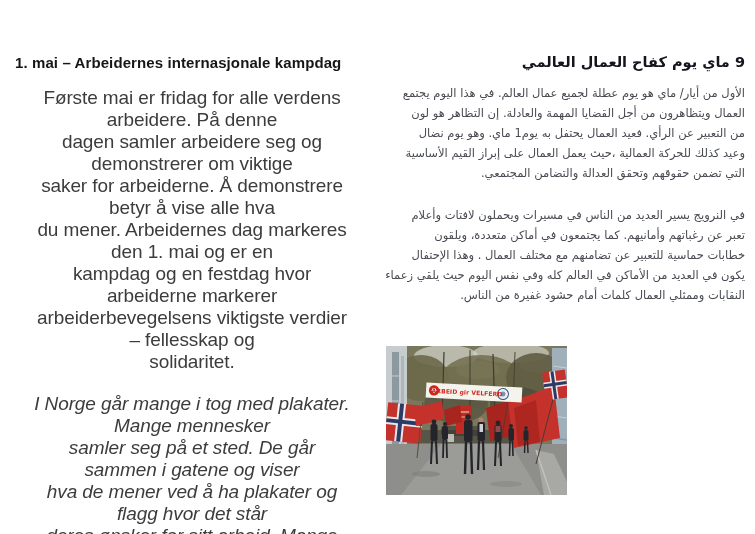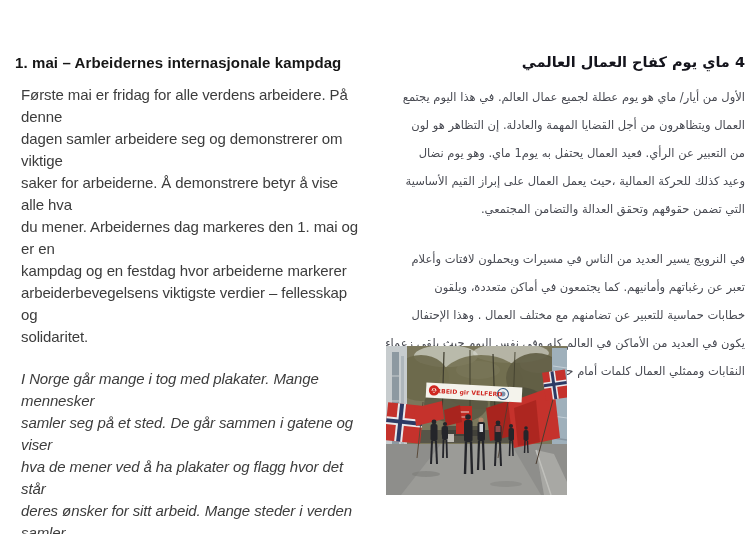--- a/index.html
+++ b/index.html
@@ -21,26 +21,27 @@
   }
   .col-left h1 {
     margin: 0 0 13px 0;
     font-size: 15px;
     font-weight: bold;
     color: #161616;
     letter-spacing: 0.1px;
     font-family: "Liberation Sans", sans-serif;
   }
   .col-left p {
-    margin: 6px;
-    font-size: 15px;
+    margin: 16px;
+    font-size: 19px;
     line-height: 22px;
     color: #3c3c3c;
     letter-spacing: -0.1px;
     white-space: pre-line;
+    text-align: center;
   }
   .col-left p.second { margin-top: 20px; font-style: italic; }
 
   
   .col-right {
     position: absolute;
     left: 383px;
     top: 50px;
     width: 362px;
     direction: rtl;
@@ -50,21 +51,21 @@
   .col-right h1 {
     margin: 0 0 9px 0;
     font-size: 14.5px;
     line-height: 24px;
     font-weight: bold;
     color: #14141c;
   }
   .col-right p {
     margin: 0;
     font-size: 11.5px;
-    line-height: 28px;
+    line-height: 20px;
     color: #484a52;
     white-space: pre-line;
   }
   .col-right p.second { margin-top: 22px; }
 
   
   .photo {
     position: absolute;
     left: 386px;
     top: 346px;
@@ -92,21 +93,21 @@
     <p class="second">I Norge går mange i tog med plakater. Mange mennesker
 samler seg på et sted. De går sammen i gatene og viser
 hva de mener ved å ha plakater og flagg hvor det står
 deres ønsker for sitt arbeid. Mange steder i verden samler
 folk seg på gaten og steder hvor de snakker sammen, og
 holder tale. Å holde en tale betyr å snakke til mange
 mennesker.</p>
   </div>
 
   <div class="col-right" dir="rtl">
-    <h1>4 ماي يوم كفاح العمال العالمي</h1>
+    <h1>9 ماي يوم كفاح العمال العالمي</h1>
     <p>الأول من أيار/ ماي هو يوم عطلة لجميع عمال العالم. في هذا اليوم يجتمع
 العمال  ويتظاهرون من أجل القضايا المهمة والعادلة. إن التظاهر هو لون
 من التعبير عن الرأي. فعيد العمال  يحتفل به يوم1 ماي. وهو يوم نضال
 وعيد كذلك للحركة العمالية ،حيث يعمل العمال على إبراز القيم الأساسية
 التي تضمن حقوقهم وتحقق العدالة والتضامن المجتمعي.</p>
     <p class="second">في النرويج  يسير العديد من الناس في مسيرات ويحملون لافتات وأعلام
 تعبر عن رغباتهم وأمانيهم. كما يجتمعون في أماكن متعددة، ويلقون
 خطابات حماسية للتعبير عن تضامنهم مع مختلف العمال . وهذا الإحتفال
 يكون في العديد من الأماكن في العالم كله وفي نفس اليوم حيث يلقي زعماء
 النقابات وممثلي العمال كلمات أمام حشود غفيرة من الناس.</p>

